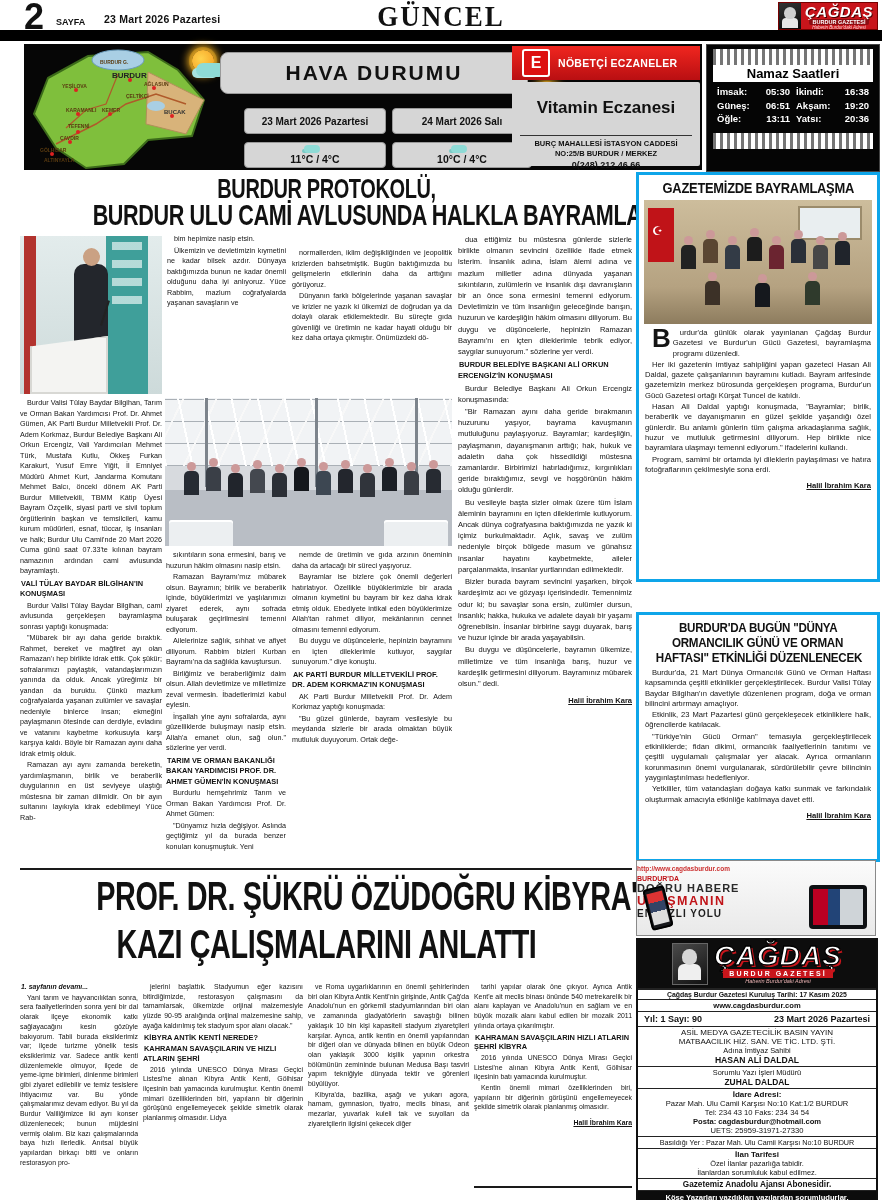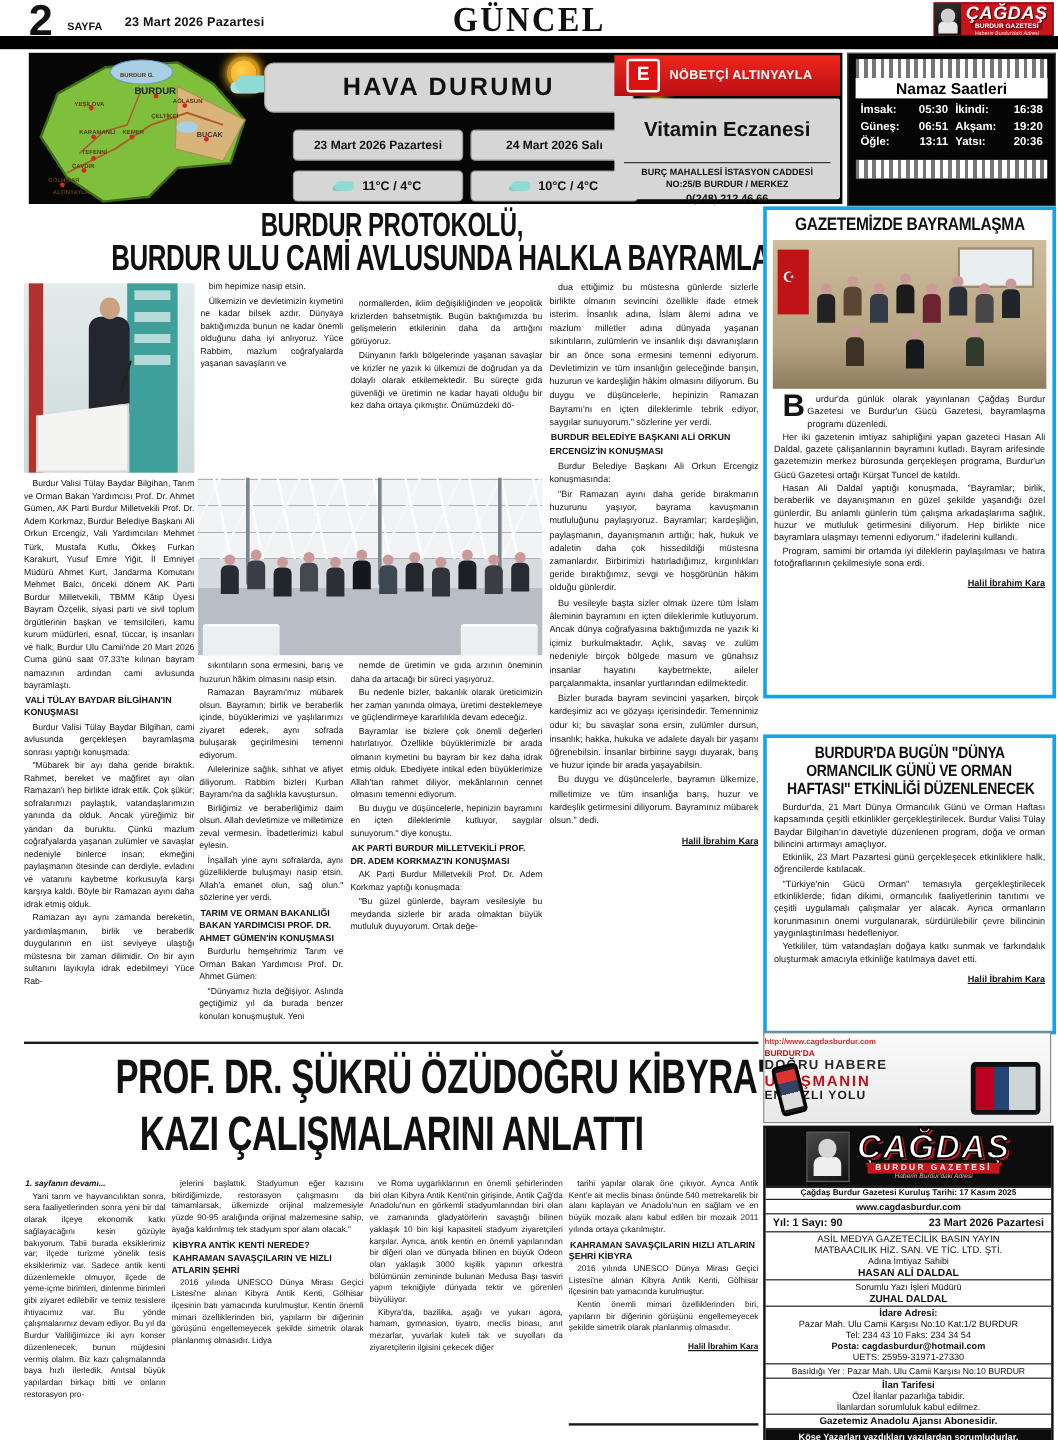--- a/index.html
+++ b/index.html
@@ -26,21 +26,21 @@
   #topstrip{left:24px;top:44px;width:854px;height:126px;}
   #wxblack{left:0;top:0;width:678px;height:126px;background:#060606;}
   .pill{background:#d6d6d6;border:1px solid #9a9a9a;border-radius:4px;display:flex;align-items:center;justify-content:center;font-weight:700;}
   #wxtitle{left:196px;top:8px;width:306px;height:40px;font-size:21px;letter-spacing:2px;border-radius:8px;}
   .suncloud{width:40px;height:32px;position:relative;}
   .suncloud .sun{position:absolute;left:4px;top:0;width:22px;height:22px;border-radius:50%;
       background:radial-gradient(circle at 40% 40%,#ffd34d,#f59a1d);box-shadow:0 0 0 3px #fcb92c55,0 0 8px 4px #f7b21e;}
   .suncloud .cl{position:absolute;left:8px;top:13px;width:30px;height:14px;border-radius:10px;background:#8edbd6;box-shadow:-6px 3px 0 -2px #a8e4e0;}
   .cldicon{width:16px;height:8px;border-radius:8px;background:#8edbd6;box-shadow:-4px 2px 0 -2px #79c9c4;margin-right:7px;}
   .daypill{font-size:10px;}
-  .tmpill{font-size:10.5px;}
+  .tmpill{font-size:10.5px;flex-direction:column;}
   
   #phbox{left:488px;top:2px;width:188px;height:122px;}
   #phhead{left:0;top:0;width:188px;height:34px;background:linear-gradient(#f0261f,#b90f12);display:flex;align-items:center;}
   .eicon{width:24px;height:24px;margin:0 8px 0 10px;background:#d11;border:2px solid #fff;border-radius:3px;color:#fff;font-weight:900;font-size:16px;display:flex;align-items:center;justify-content:center;}
   #phhead .t{color:#fff;font-weight:900;font-size:10.5px;letter-spacing:.3px;}
   #phbody{left:0;top:36px;width:188px;height:84px;background:#d6d6d6;border-radius:2px;text-align:center;}
   #phbody .nm{font-size:17px;font-weight:900;border-bottom:1px solid #333;margin:16px 8px 3px;padding-bottom:17px;}
   #phbody .a{font-size:7.5px;font-weight:800;line-height:9.5px;}
   #phbody .p{font-size:9px;font-weight:800;margin-top:2px;}
   
@@ -195,21 +195,21 @@
         <span>11°C / 4°C</span>
       </div>
     <div class="abs pill tmpill" style="left:368px;top:98px;width:138px;height:24px;">
       <span class="cldicon"></span>
         <span>10°C / 4°C</span>
       </div>
 
     <div class="abs" id="phbox">
       <div class="abs" id="phhead">
         <div class="eicon">E</div>
-        <div class="t">NÖBETÇİ ALTINYAYLA</div>
+        <div class="t">NÖBETÇİ ECZANELER</div>
       </div>
       <div class="abs" id="phbody">
         <div class="nm">Vitamin Eczanesi</div>
         <div class="a">BURÇ MAHALLESİ İSTASYON CADDESİ</div>
         <div class="a">NO:25/B BURDUR / MERKEZ</div>
         <div class="p">0(248) 212 46 66</div>
       </div>
     </div>
 
     <div class="abs" id="prbox">
@@ -345,21 +345,20 @@
       <p class="k-p">Ramazan Bayramı'mız mübarek olsun. Bayramın; birlik ve beraberlik içinde, büyüklerimizi ve yaşlılarımızı ziyaret ederek, aynı sofrada buluşarak geçirilmesini temenni ediyorum.</p>
       <p class="k-p">Ailelerinize sağlık, sıhhat ve afiyet diliyorum. Rabbim bizleri Kurban Bayramı'na da sağlıkla kavuştursun.</p>
       <p class="k-p">Birliğimiz ve beraberliğimiz daim olsun. Allah devletimize ve milletimize zeval vermesin. İbadetlerimizi kabul eylesin.</p>
       <p class="k-p">İnşallah yine aynı sofralarda, aynı güzelliklerde buluşmayı nasip etsin. Allah'a emanet olun, sağ olun." sözlerine yer verdi.</p>
       <p class="k-h">TARIM VE ORMAN BAKANLIĞI BAKAN YARDIMCISI PROF. DR. AHMET GÜMEN'İN KONUŞMASI</p>
       <p class="k-p">Burdurlu hemşehrimiz Tarım ve Orman Bakan Yardımcısı Prof. Dr. Ahmet Gümen:</p>
       <p class="k-p">"Dünyamız hızla değişiyor. Aslında geçtiğimiz yıl da burada benzer konuları konuşmuştuk. Yeni</p>
     </div>
   <div class="abs art" style="left:292px;top:550px;width:160px;height:314px;">
       <p class="k-p">nemde de üretimin ve gıda arzının öneminin daha da artacağı bir süreci yaşıyoruz.</p>
-      <p class="k-p">Bu nedenle bizler, bakanlık olarak üreticimizin her zaman yanında olmaya, üretimi desteklemeye ve güçlendirmeye kararlılıkla devam edeceğiz.</p>
       <p class="k-p">Bayramlar ise bizlere çok önemli değerleri hatırlatıyor. Özellikle büyüklerimizle bir arada olmanın kıymetini bu bayram bir kez daha idrak etmiş olduk. Ebediyete intikal eden büyüklerimize Allah'tan rahmet diliyor, mekânlarının cennet olmasını temenni ediyorum.</p>
       <p class="k-p">Bu duygu ve düşüncelerle, hepinizin bayramını en içten dileklerimle kutluyor, saygılar sunuyorum." diye konuştu.</p>
       <p class="k-h">AK PARTİ BURDUR MİLLETVEKİLİ PROF. DR. ADEM KORKMAZ'IN KONUŞMASI</p>
       <p class="k-p">AK Parti Burdur Milletvekili Prof. Dr. Adem Korkmaz yaptığı konuşmada:</p>
       <p class="k-p">"Bu güzel günlerde, bayram vesilesiyle bu meydanda sizlerle bir arada olmaktan büyük mutluluk duyuyorum. Ortak değe-</p>
     </div>
 
   <div class="abs rule" style="left:20px;top:868px;width:612px;"></div>
 
   <div class="abs bigh" style="left:20px;top:876px;font-size:36px;"><span>PROF. DR. ŞÜKRÜ ÖZÜDOĞRU KİBYRA'DAKİ</span></div>

